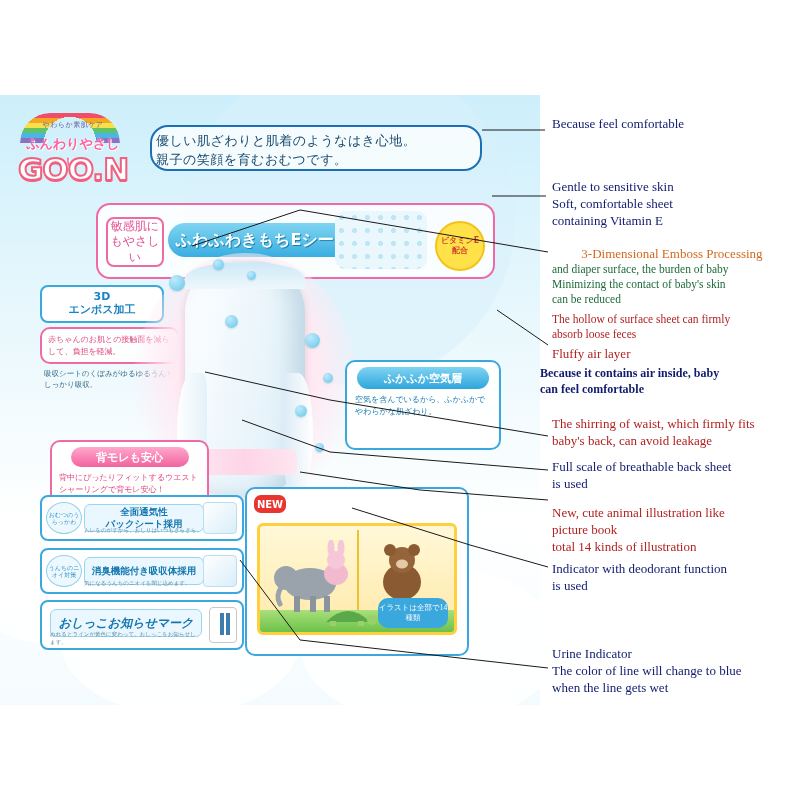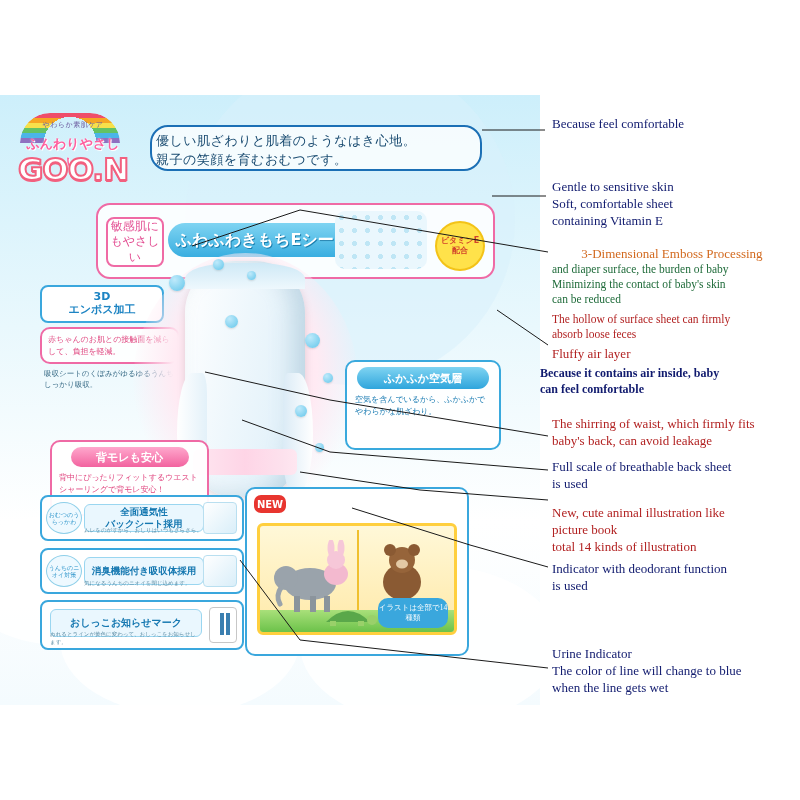--- a/index.html
+++ b/index.html
@@ -171,21 +171,21 @@
     position:absolute;right:5px;top:5px;width:32px;height:30px;border-radius:4px;
     background:linear-gradient(135deg,#ffffff,#d9eef9);border:1px solid #b9dff0;
   }
   .frow .sub{
     position:absolute;left:42px;top:30px;width:150px;color:#5b8ba3;font-size:5.5px;
     font-family:"DejaVu Sans",sans-serif;
   }
   #frow1{top:400px;}
   #frow2{top:453px;}
   #frow3{top:505px;height:46px;}
-  #frow3 .lbl{width:150px;font-size:10px;}
+  #frow3 .lbl{width:150px;font-size:12px;font-style:italic;}
   #frow3 .sub{font-size:5.5px;line-height:1.5;top:28px;}
   #frow3 .thumb{width:26px;height:34px;background:#ffffff;border:1px solid #c7c7c7;}
   #frow3 .thumb:after{content:"";position:absolute;left:10px;top:5px;width:4px;height:22px;
     background:#3b7fb0;box-shadow:6px 0 0 #3b7fb0;}
 
   
   #illus{
     position:absolute;left:245px;top:392px;width:220px;height:165px;
     border:2px solid #3aa7dd;border-radius:10px;background:#ffffff;
   }

